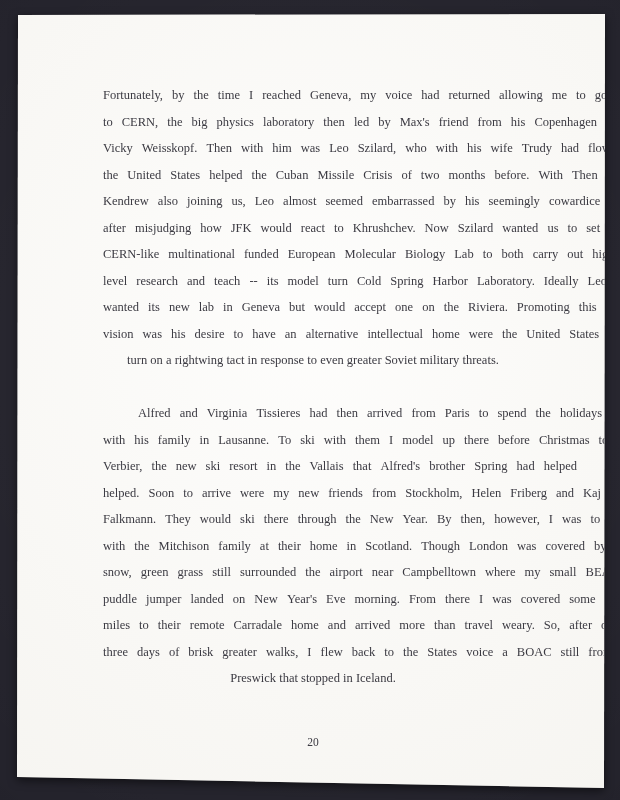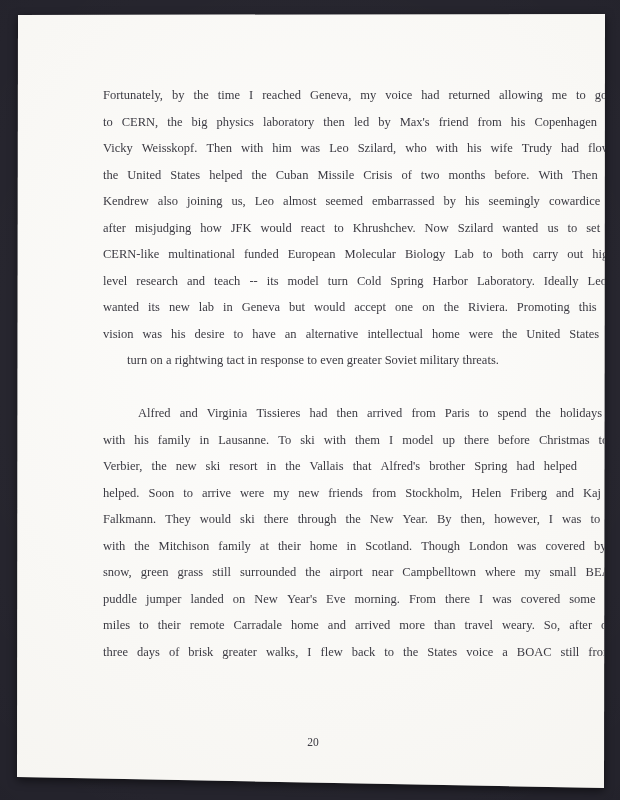--- a/index.html
+++ b/index.html
@@ -407,18 +407,19 @@
               <span>back</span>
               <span>to</span>
               <span>the</span>
               <span>States</span>
               <span>voice</span>
               <span>a</span>
               <span>BOAC</span>
               <span>still</span>
               <span>from</span>
             </div>
+            <div class="line last">Preswick that stopped in Iceland.</div>
           </div>
       </div>
       <div class="page-footer">20</div>
     </div>
   </div>
 </div>
 
 </body></html>

